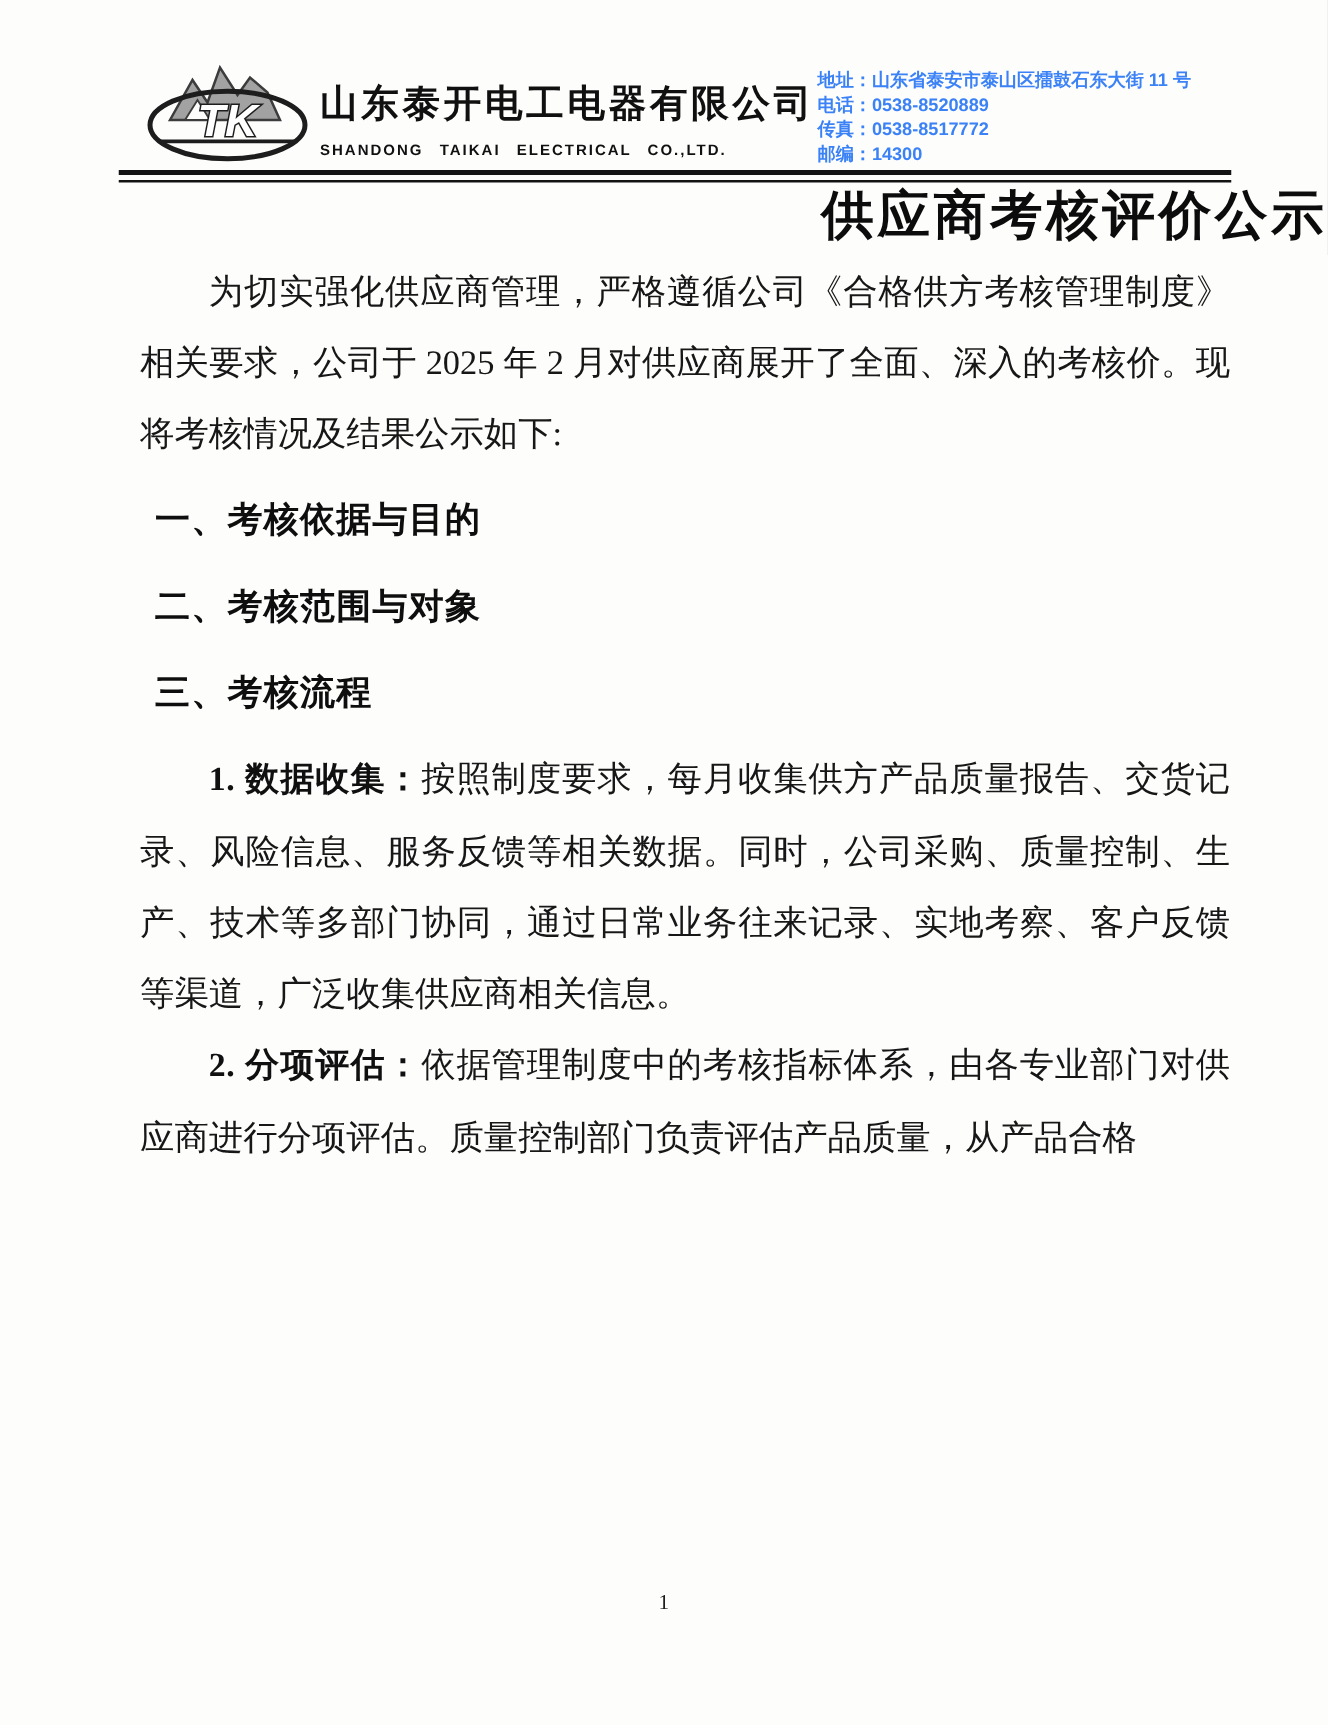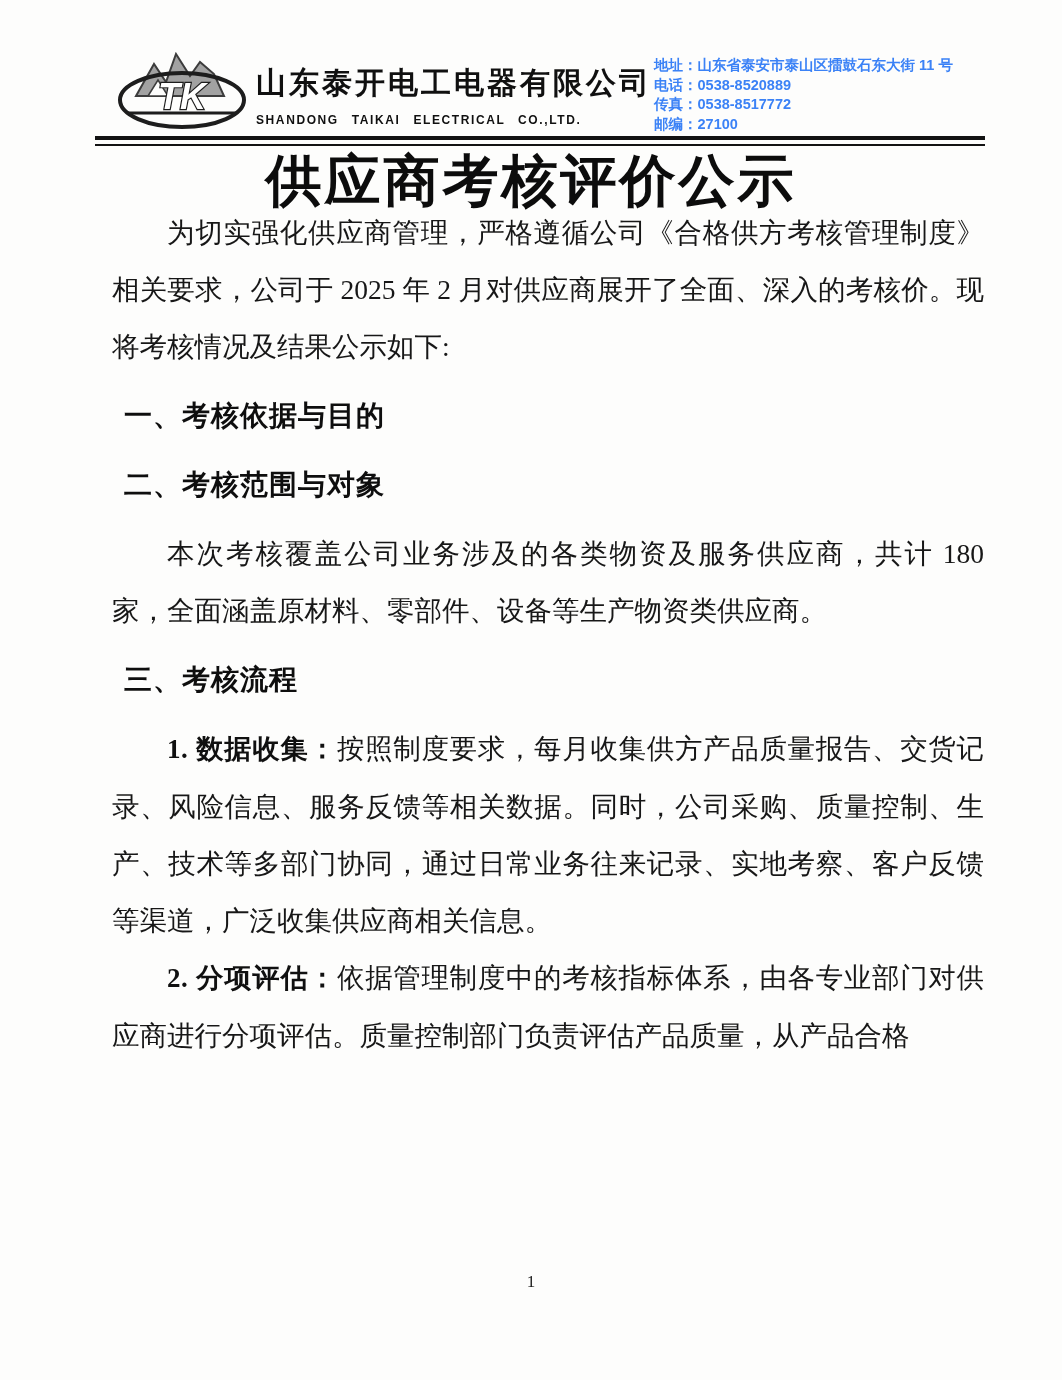--- a/index.html
+++ b/index.html
@@ -56,23 +56,23 @@
     left: 95px; top: 136px;
     width: 890px; height: 4px;
     border-top: 4px solid #131313;
     border-bottom: 2px solid #131313;
   }
 
   
   .doc-title {
     position: absolute;
     left: 0; right: 0; top: 144px;
-    text-align: center;
+    text-align: right;
     font-family: "Liberation Sans", "DejaVu Sans", sans-serif;
-    font-size: 56px;
+    font-size: 42px;
     font-weight: 900;
     letter-spacing: 3px;
     color: #0c0c0c;
   }
   .doc-body {
     position: absolute;
     left: 112px; top: 204px;
     width: 872px;
     font-size: 27.5px;
     line-height: 57px;
@@ -129,35 +129,34 @@
 
   <div class="company">
     <div class="company-cn">山东泰开电工电器有限公司</div>
     <div class="company-en">SHANDONG TAIKAI ELECTRICAL CO.,LTD.</div>
   </div>
 
   <div class="contact">
     <div><span>地址：</span><span>山东省泰安市泰山区擂鼓石东大街 11 号</span></div>
     <div><span>电话：</span><span>0538-8520889</span></div>
     <div><span>传真：</span><span>0538-8517772</span></div>
-    <div><span>邮编：</span><span>27100</span></div>
+    <div><span>邮编：</span><span>14300</span></div>
   </div>
 
   <div class="divider"></div>
 
   <div class="doc-title">供应商考核评价公示</div>
 
   <div class="doc-body">
 
     <p>为切实强化供应商管理，严格遵循公司《合格供方考核管理制度》相关要求，公司于 2025 年 2 月对供应商展开了全面、深入的考核价。现将考核情况及结果公示如下:</p>
 
     <h2 class="sec-heading">一、考核依据与目的</h2>
 
     <h2 class="sec-heading">二、考核范围与对象</h2>
-    <p>本次考核覆盖公司业务涉及的各类物资及服务供应商，共计 180 家，全面涵盖原材料、零部件、设备等生产物资类供应商。</p>
 
     <h2 class="sec-heading">三、考核流程</h2>
 
     <p><span class="item-lead">1. 数据收集：</span><span>按照制度要求，每月收集供方产品质量报告、交货记录、风险信息、服务反馈等相关数据。同时，公司采购、质量控制、生产、技术等多部门协同，通过日常业务往来记录、实地考察、客户反馈等渠道，广泛收集供应商相关信息。</span></p>
 
     <p><span class="item-lead">2. 分项评估：</span><span>依据管理制度中的考核指标体系，由各专业部门对供应商进行分项评估。质量控制部门负责评估产品质量，从产品合格</span></p>
 
   </div>
 
   <div class="page-number">1</div>

